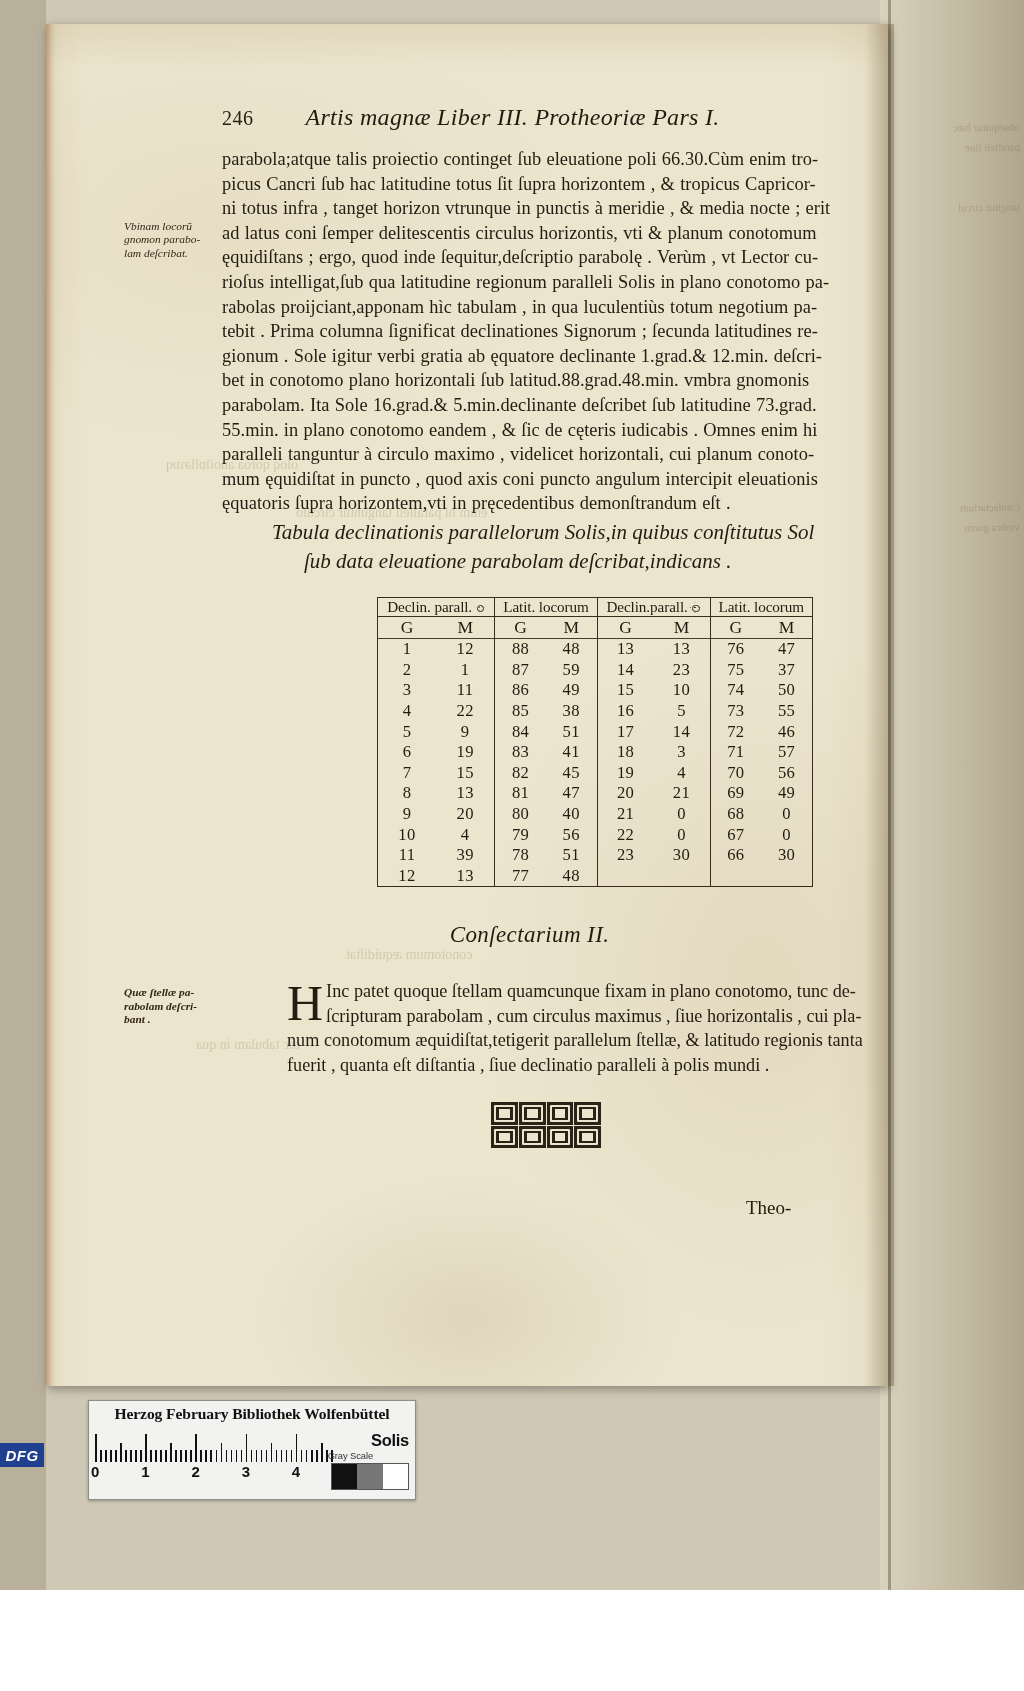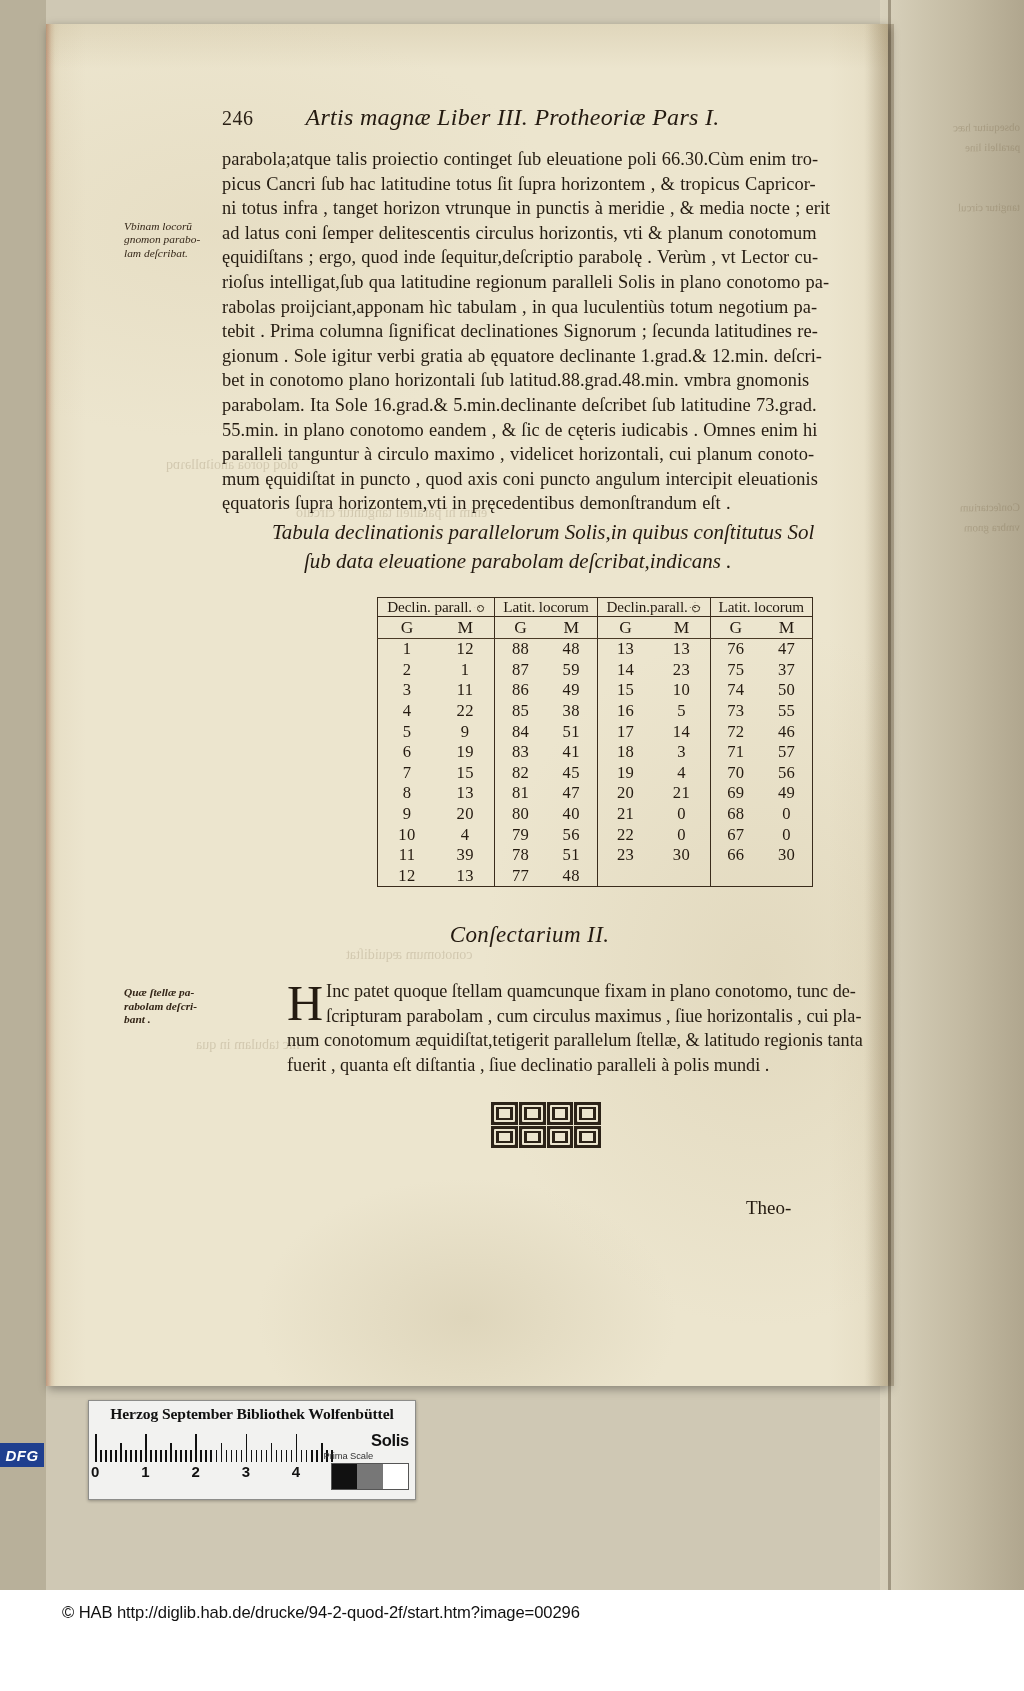--- a/index.html
+++ b/index.html
@@ -696,21 +696,21 @@
       <div class="orn-cell"></div>
       <div class="orn-cell"></div>
       <div class="orn-cell"></div>
       <div class="orn-cell"></div>
     </div>
 
     <div class="catchword">Theo-</div>
   </div>
 
   <div class="colorbar">
-    <div class="cb-title">Herzog September Bibliothek Wolfenbüttel</div>
+    <div class="cb-title">Herzog February Bibliothek Wolfenbüttel</div>
     <div class="cb-ruler" id="cb-ruler">
         <div class="tick" style="left: 0px; height: 28px;"></div>
         <div class="tick" style="left: 5.02128px; height: 12px;"></div>
         <div class="tick" style="left: 10.0426px; height: 12px;"></div>
         <div class="tick" style="left: 15.0638px; height: 12px;"></div>
         <div class="tick" style="left: 20.0851px; height: 12px;"></div>
         <div class="tick" style="left: 25.1064px; height: 19px;"></div>
         <div class="tick" style="left: 30.1277px; height: 12px;"></div>
         <div class="tick" style="left: 35.1489px; height: 12px;"></div>
         <div class="tick" style="left: 40.1702px; height: 12px;"></div>
@@ -755,27 +755,26 @@
         <div class="tick" style="left: 236px; height: 12px;"></div>
       </div>
     <div class="cb-numbers" id="cb-numbers">
         <span class="cb-num" style="left: -4px;">0</span>
         <span class="cb-num" style="left: 46.2128px;">1</span>
         <span class="cb-num" style="left: 96.4255px;">2</span>
         <span class="cb-num" style="left: 146.638px;">3</span>
         <span class="cb-num" style="left: 196.851px;">4</span>
       </div>
     <div class="kodak-label">Solis</div>
-    <div class="kodak-sub">Prima Scale</div>
+    <div class="kodak-sub">Gray Scale</div>
     <div class="gray-patches">
       <div class="gp" style="background:#111;"></div>
       <div class="gp" style="background:#777;"></div>
       <div class="gp" style="background:#fff;"></div>
     </div>
   </div>
 
   <div class="dfg-badge" id="dfg-top">DFG</div>
   <div class="dfg-badge" id="dfg-bottom">DFG</div>
 
   <div class="footer"></div>
-  <div class="footer-text">© HAB http://diglib.hab.de/drucke/94-2-quod-2f/start.htm?image=00296</div>
 
 </div>
 
 </body></html>

